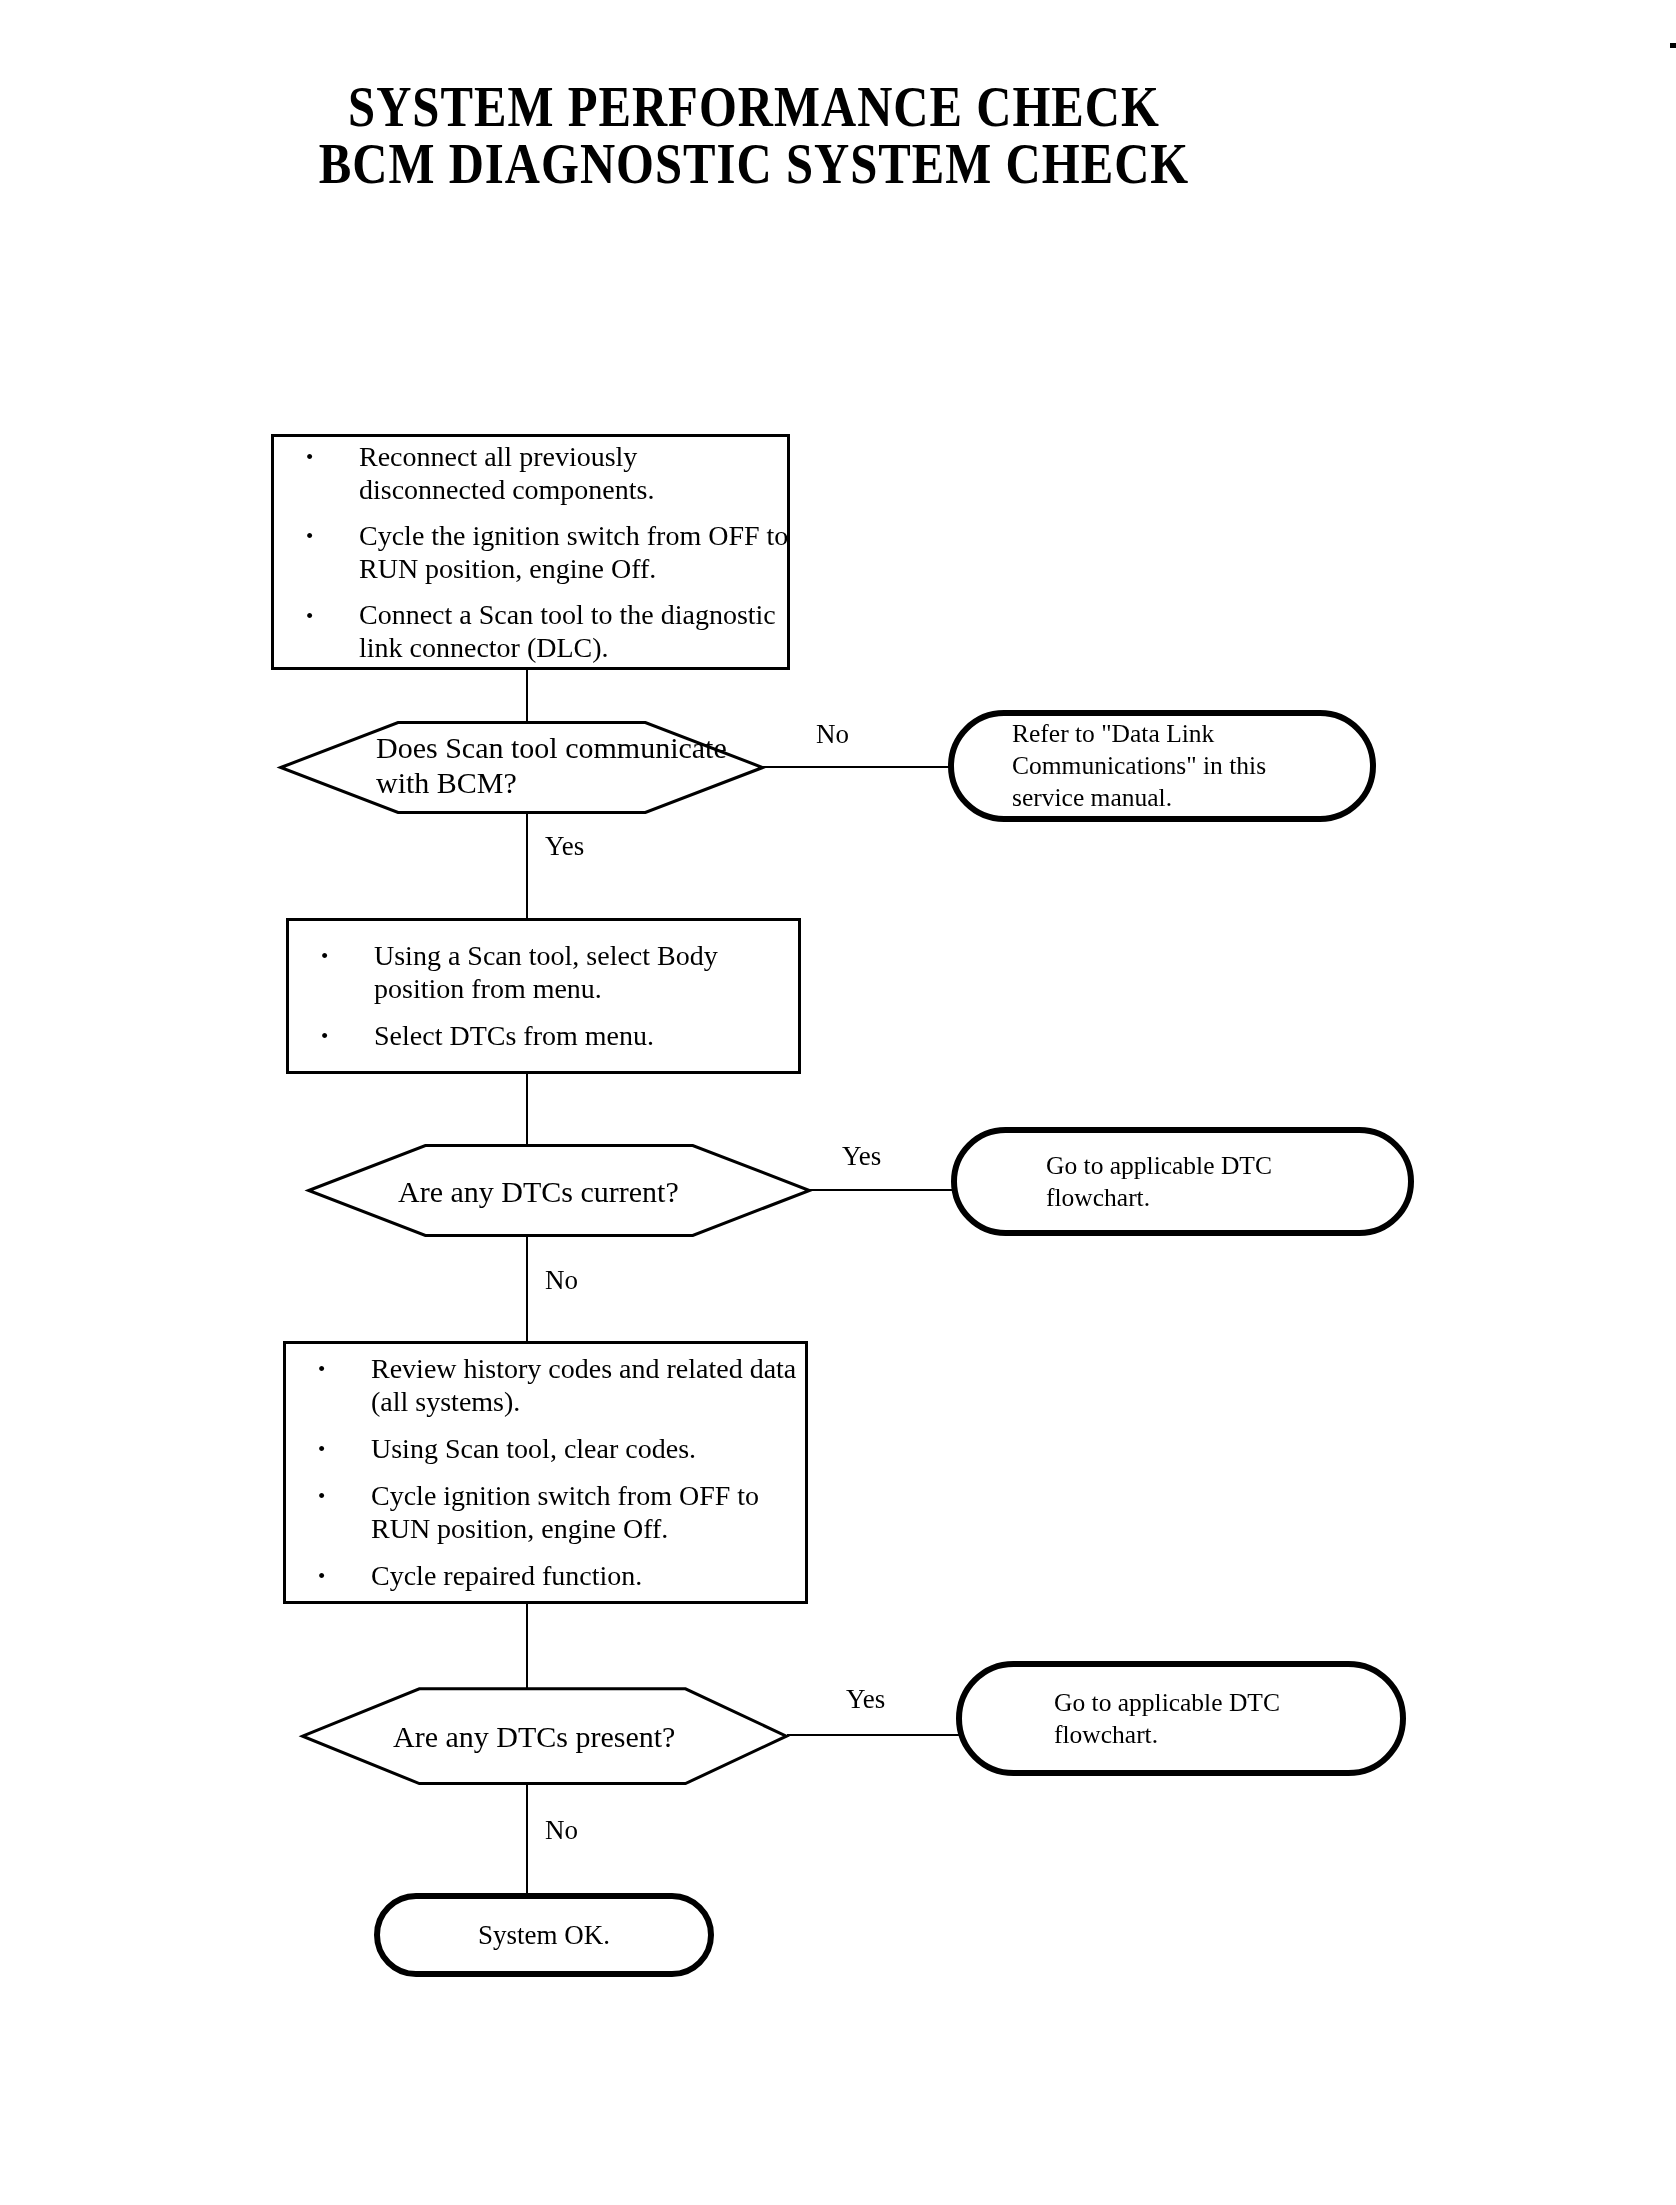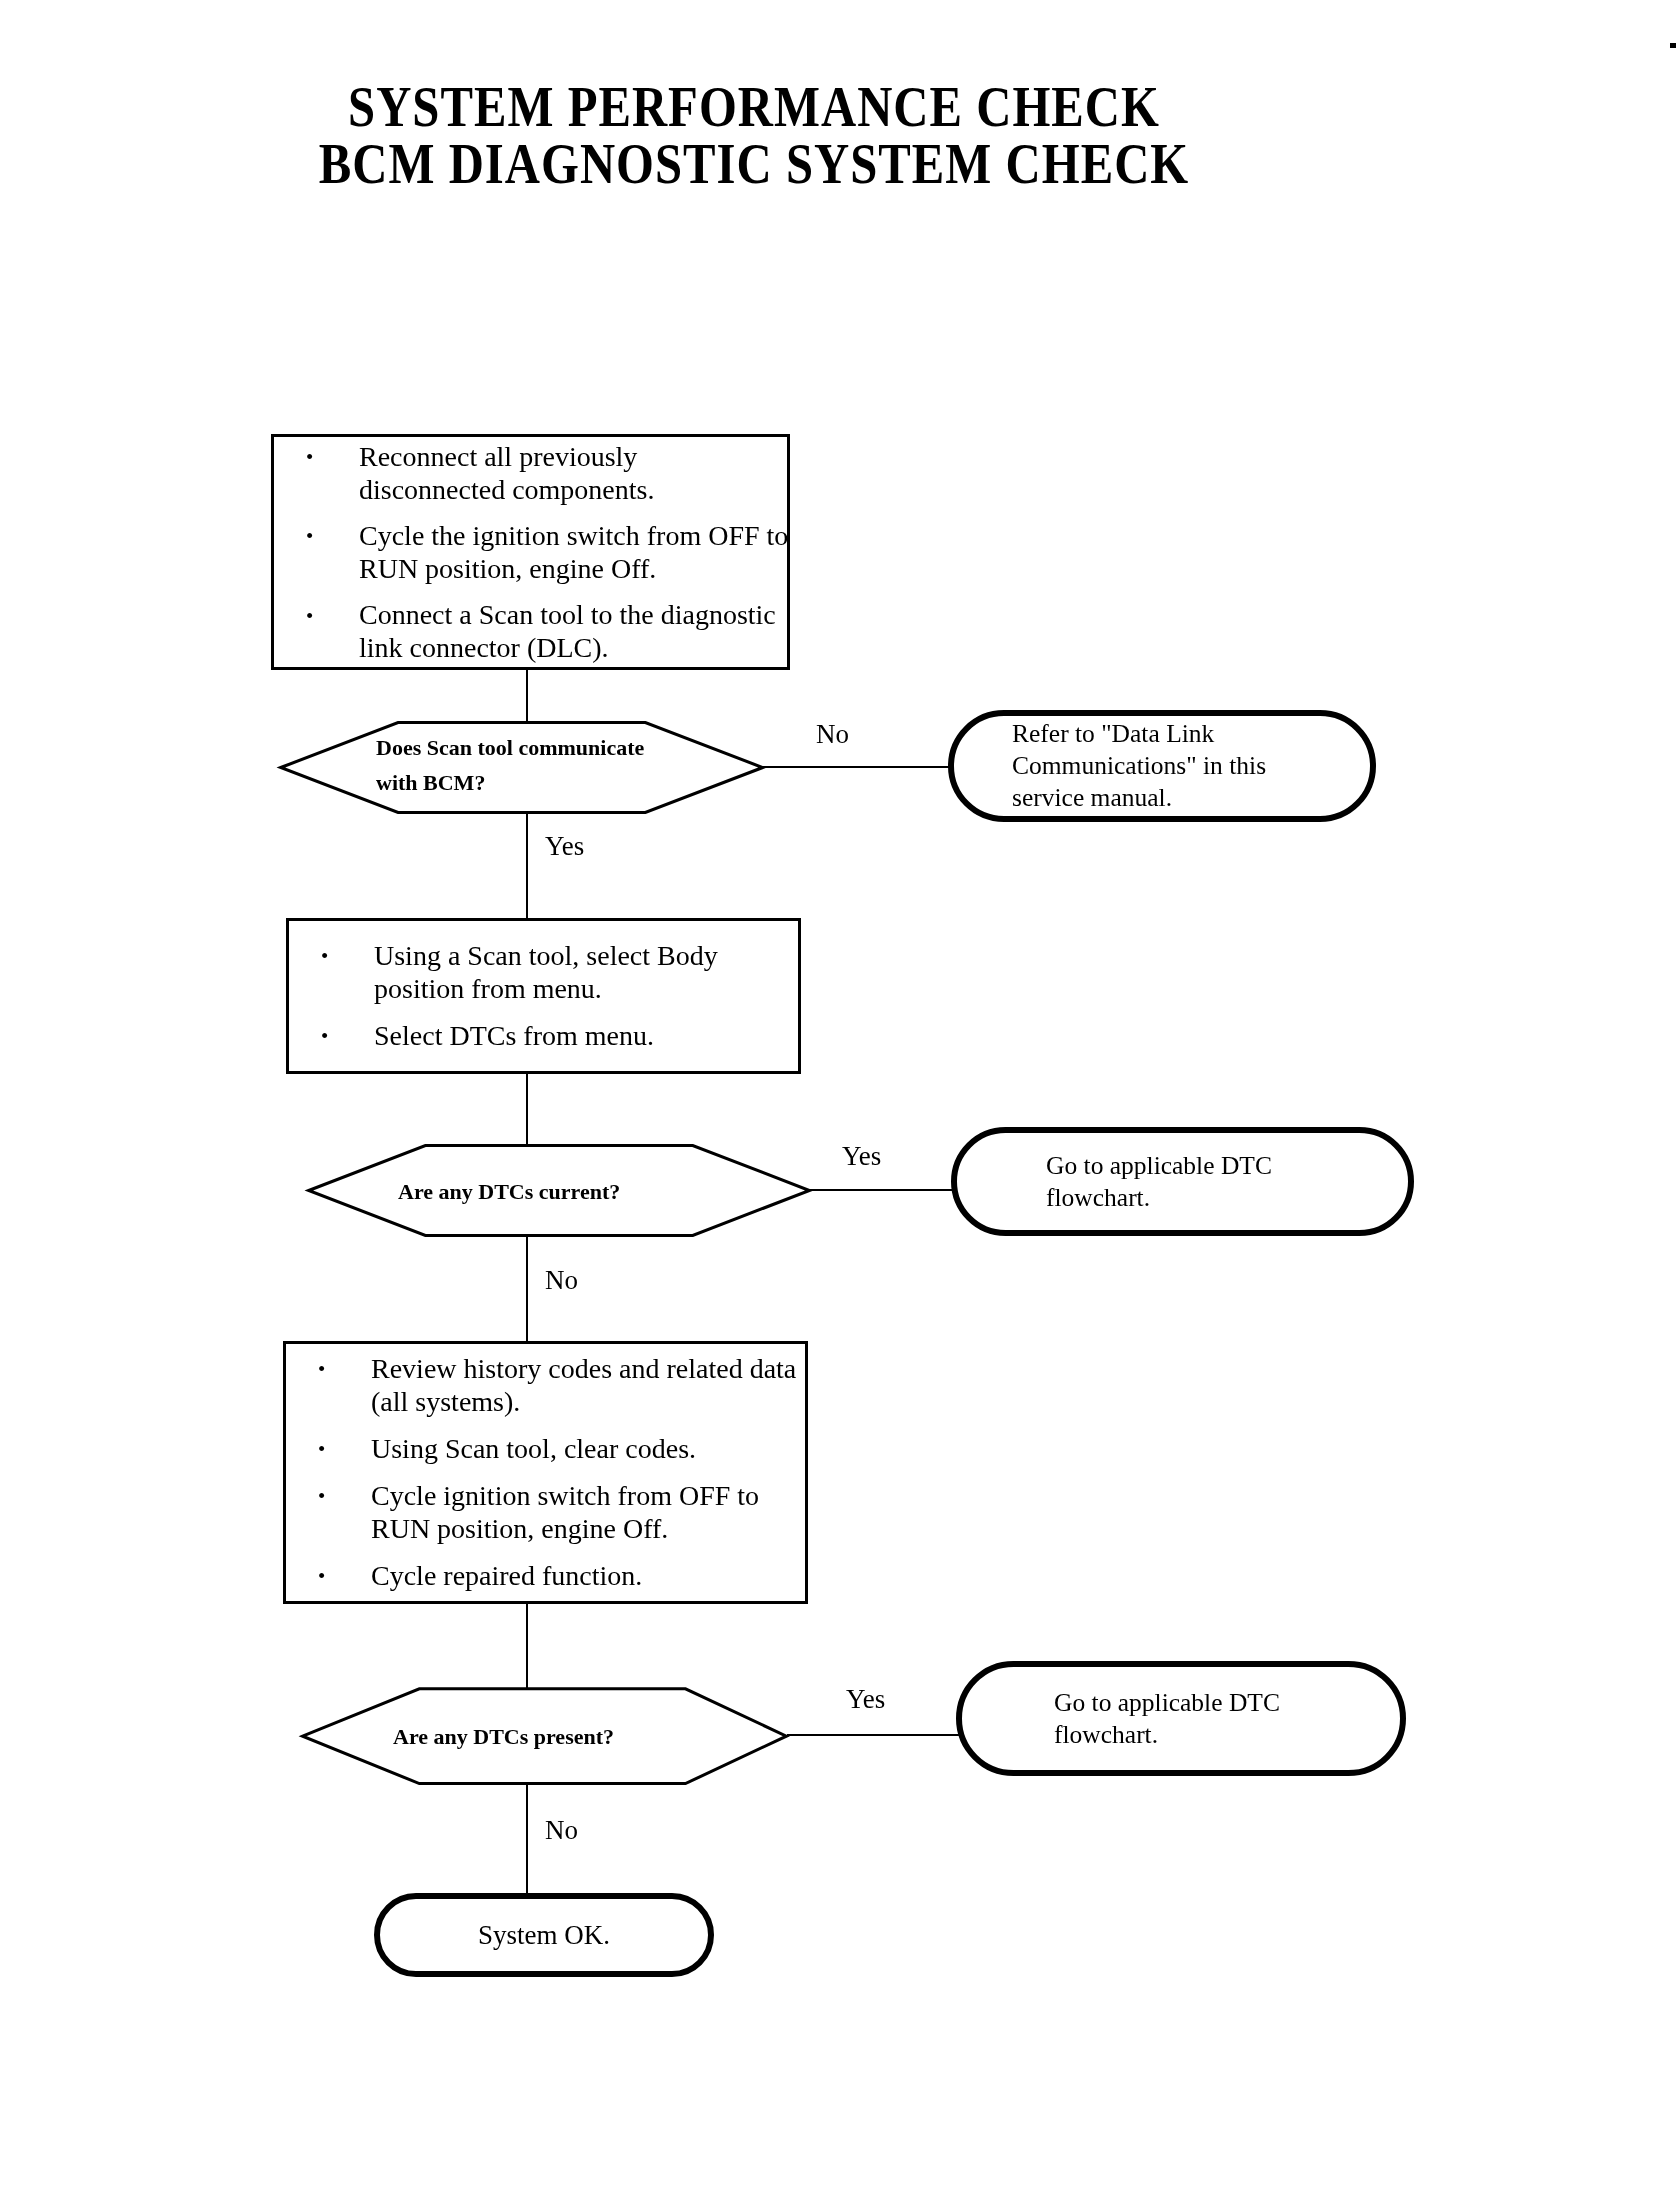--- a/index.html
+++ b/index.html
@@ -13,21 +13,21 @@
   .shapes{position:absolute;left:0;top:0;z-index:2;pointer-events:none;}
   .shapes polygon{fill:#ffffff;stroke:#000000;stroke-width:5;}
   .pbox{position:absolute;background:#ffffff;border:3.6px solid #000;box-sizing:border-box;
         display:flex;flex-direction:column;justify-content:center;gap:13.4px;
         padding-left:32px;z-index:3;}
   .bitem{display:flex;align-items:flex-start;}
   .bdot{width:53px;flex:0 0 53px;font-size:20.7px;line-height:33px;padding-top:1.2px;}
   .btxt{flex:1 1 auto;}
   .bl{display:block;font-size:28px;line-height:33px;white-space:nowrap;}
   .hextext{position:absolute;z-index:3;}
-  .hextext .bl{font-size:22px;line-height:35px;font-weight:bold;}
+  .hextext .bl{font-size:30px;line-height:35px;}
   .lbl{position:absolute;font-size:27px;line-height:30px;white-space:nowrap;z-index:3;}
   .stadium{position:absolute;background:#ffffff;border:6.7px solid #000;border-radius:607px;
            box-sizing:border-box;display:flex;flex-direction:column;justify-content:center;z-index:3;}
   .stadium .bl{font-size:25.5px;line-height:32px;}
   .stadium.center .bl{text-align:center;font-size:27px;}
   .artifact{position:absolute;background:#000;z-index:4;}
 </style>
 </head>
 <body>
 

